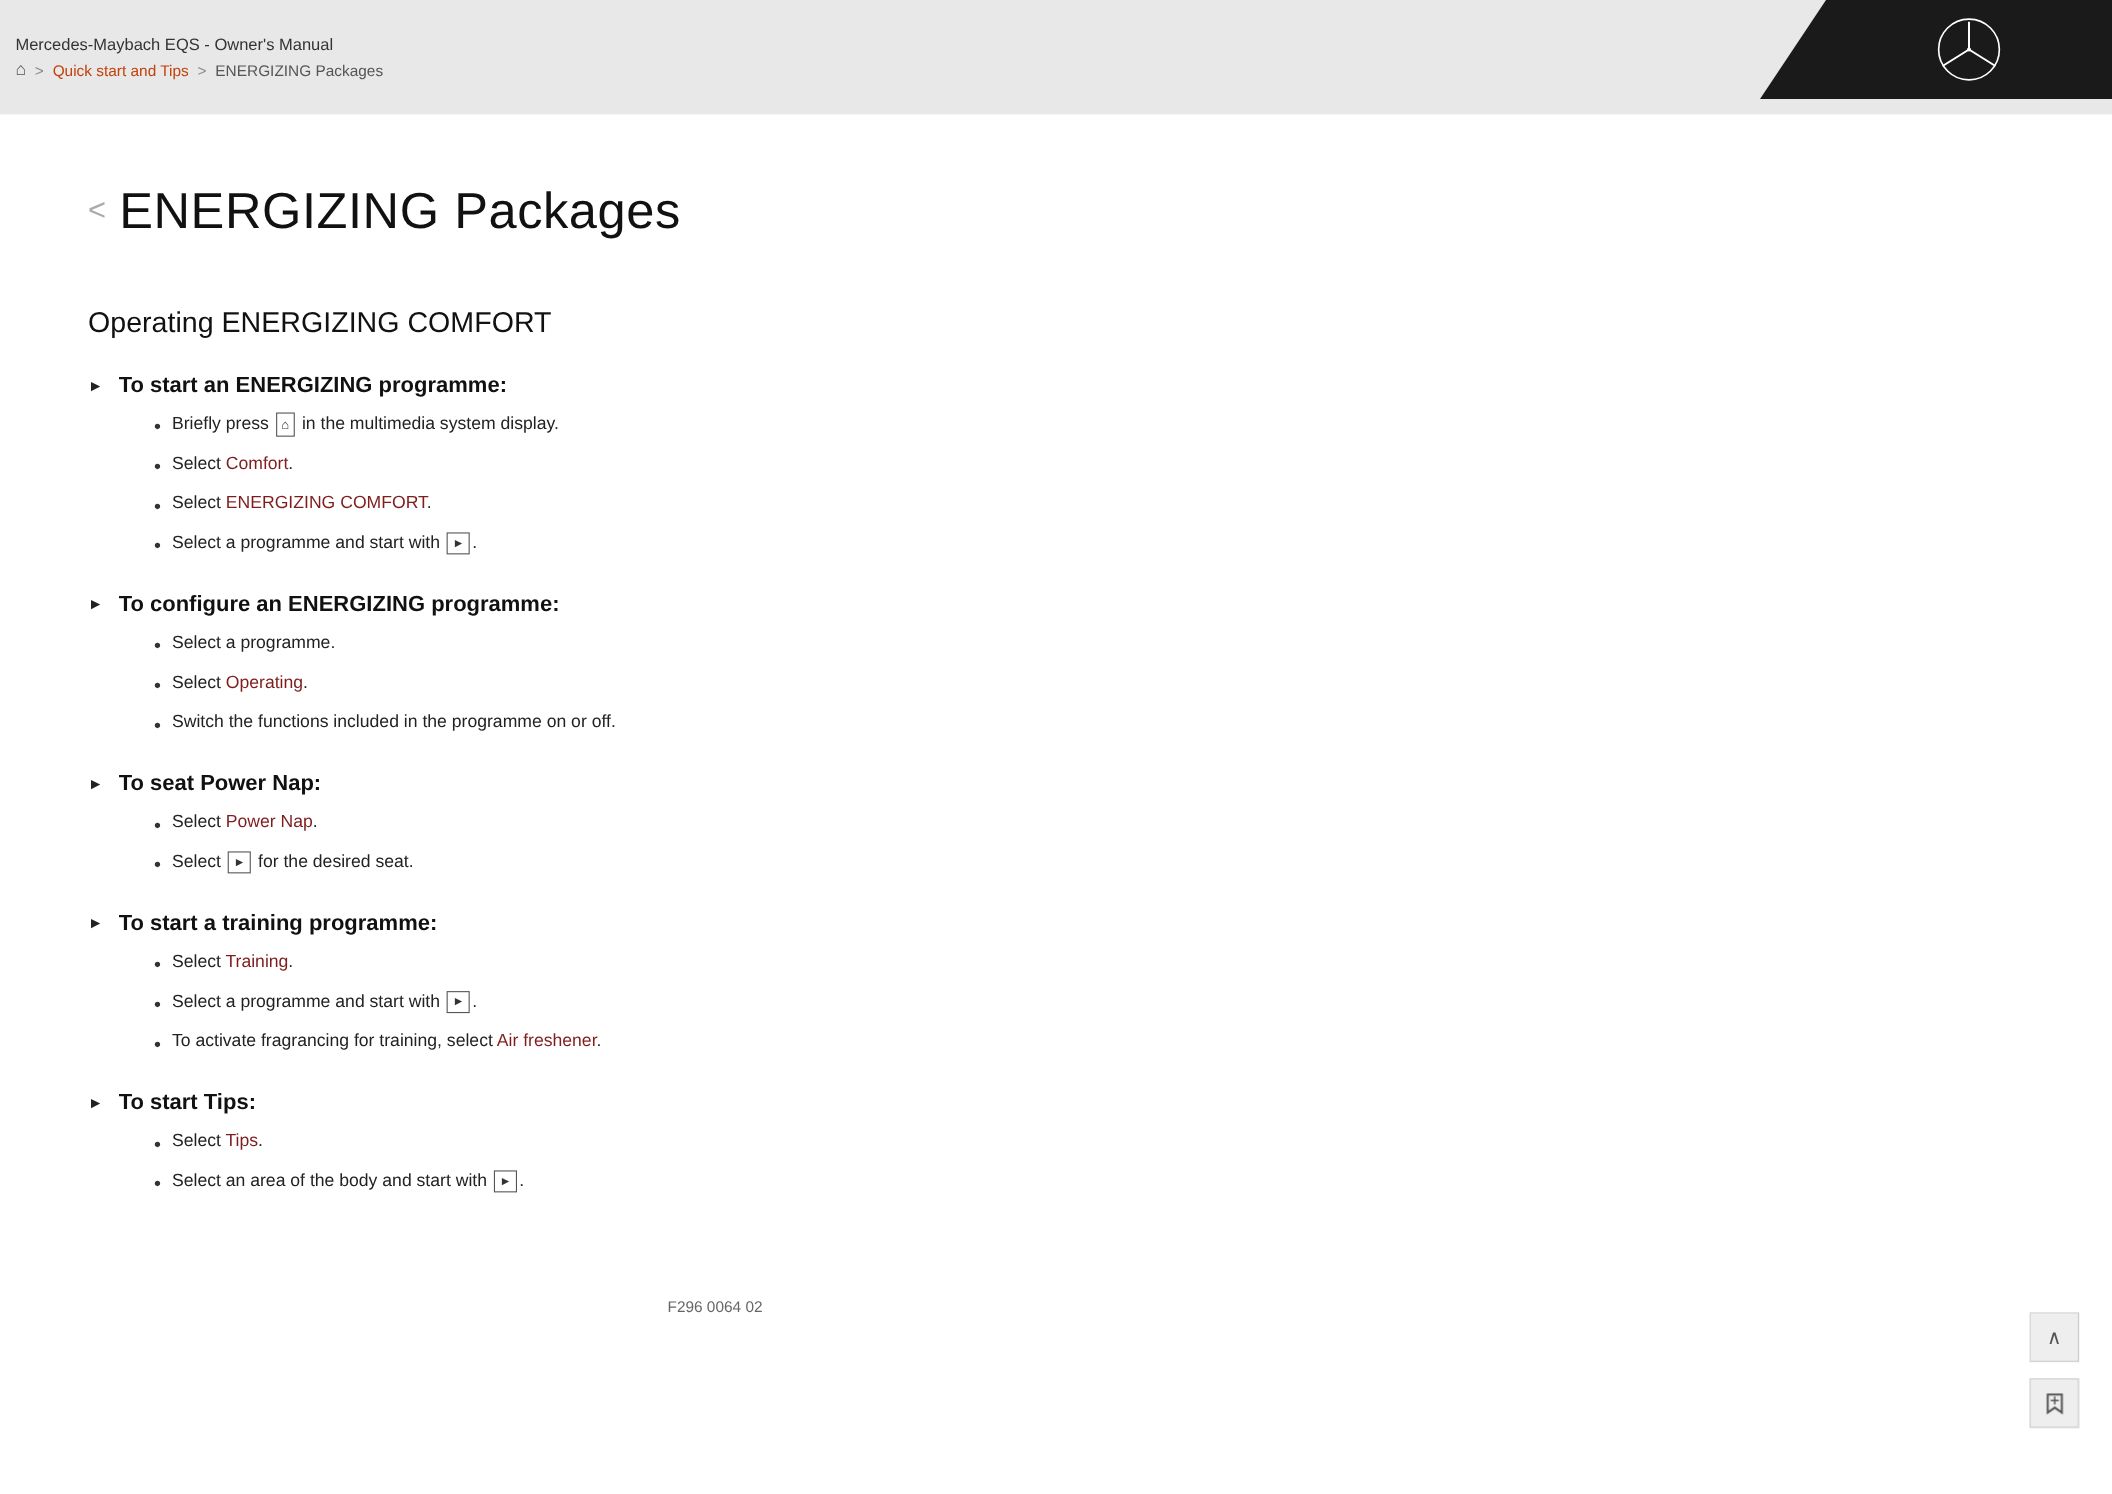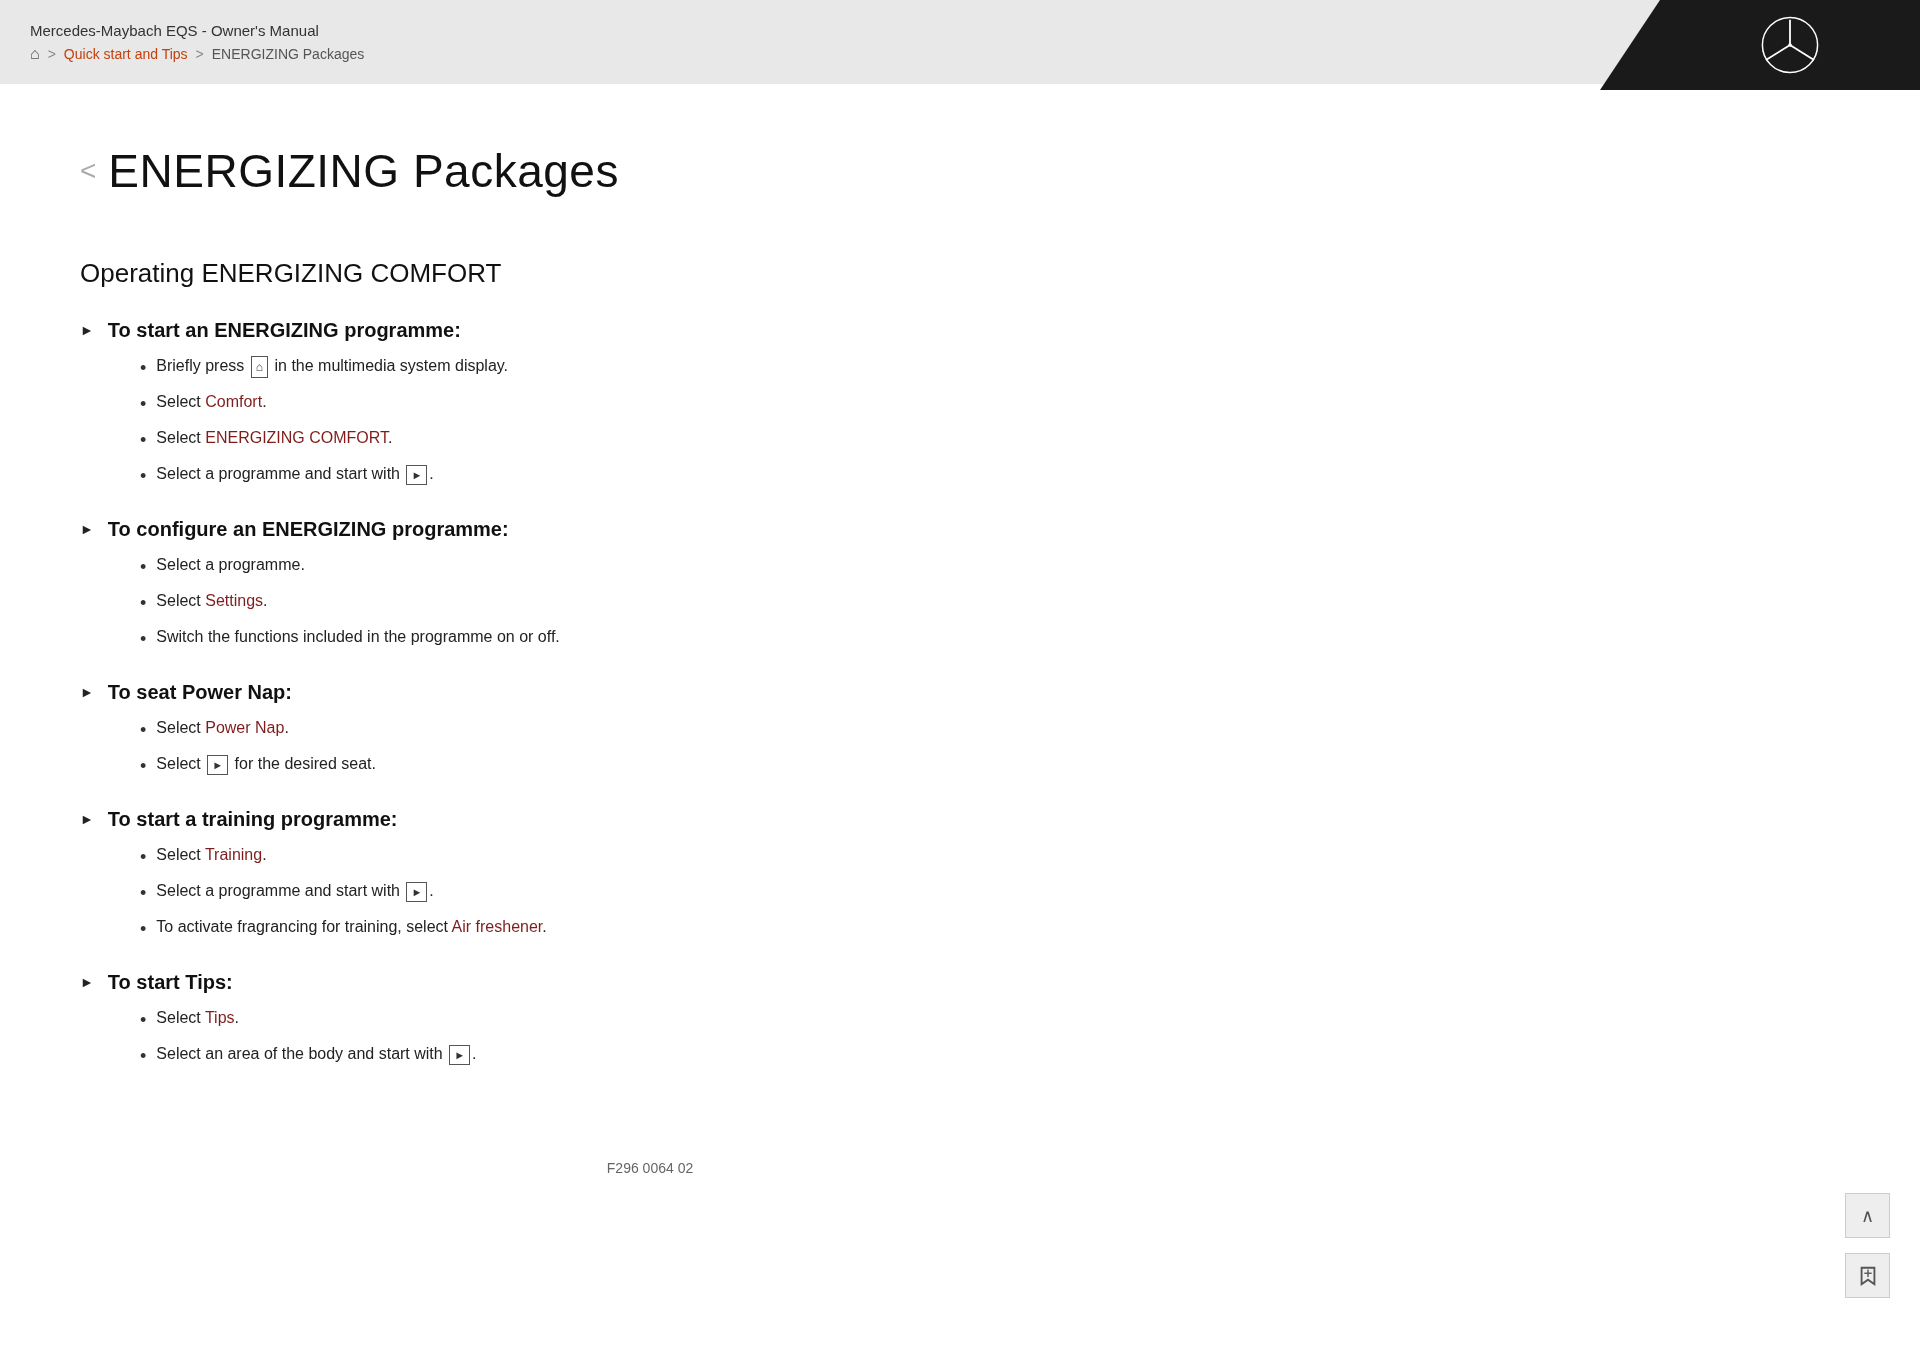--- a/index.html
+++ b/index.html
@@ -11,22 +11,22 @@
       min-height: 1358px;
       position: relative;
     }
 
     
     .header {
       display: flex;
       align-items: center;
       justify-content: space-between;
       background: #e8e8e8;
-      padding: 10px 30px;
-      height: 84px;
+      padding: 10px 14px;
+      height: 104px;
       position: relative;
     }
     .header-left {
       display: flex;
       flex-direction: column;
       justify-content: center;
     }
     .header-title {
       font-size: 15px;
       color: #333;
@@ -284,21 +284,21 @@
       <span class="arrow-bullet">►</span>
       <span class="instruction-header-text">To configure an ENERGIZING programme:</span>
     </div>
     <ul class="bullet-list">
       <li>
         <span class="bullet-dot">•</span>
         <span>Select a programme.</span>
       </li>
       <li>
         <span class="bullet-dot">•</span>
-        <span>Select <a class="link-text">Settings</a>.</span>
+        <span>Select <a class="link-text">Operating</a>.</span>
       </li>
       <li>
         <span class="bullet-dot">•</span>
         <span>Switch the functions included in the programme on or off.</span>
       </li>
     </ul>
   </div>
 
   <div class="instruction-block">
     <div class="instruction-header">

